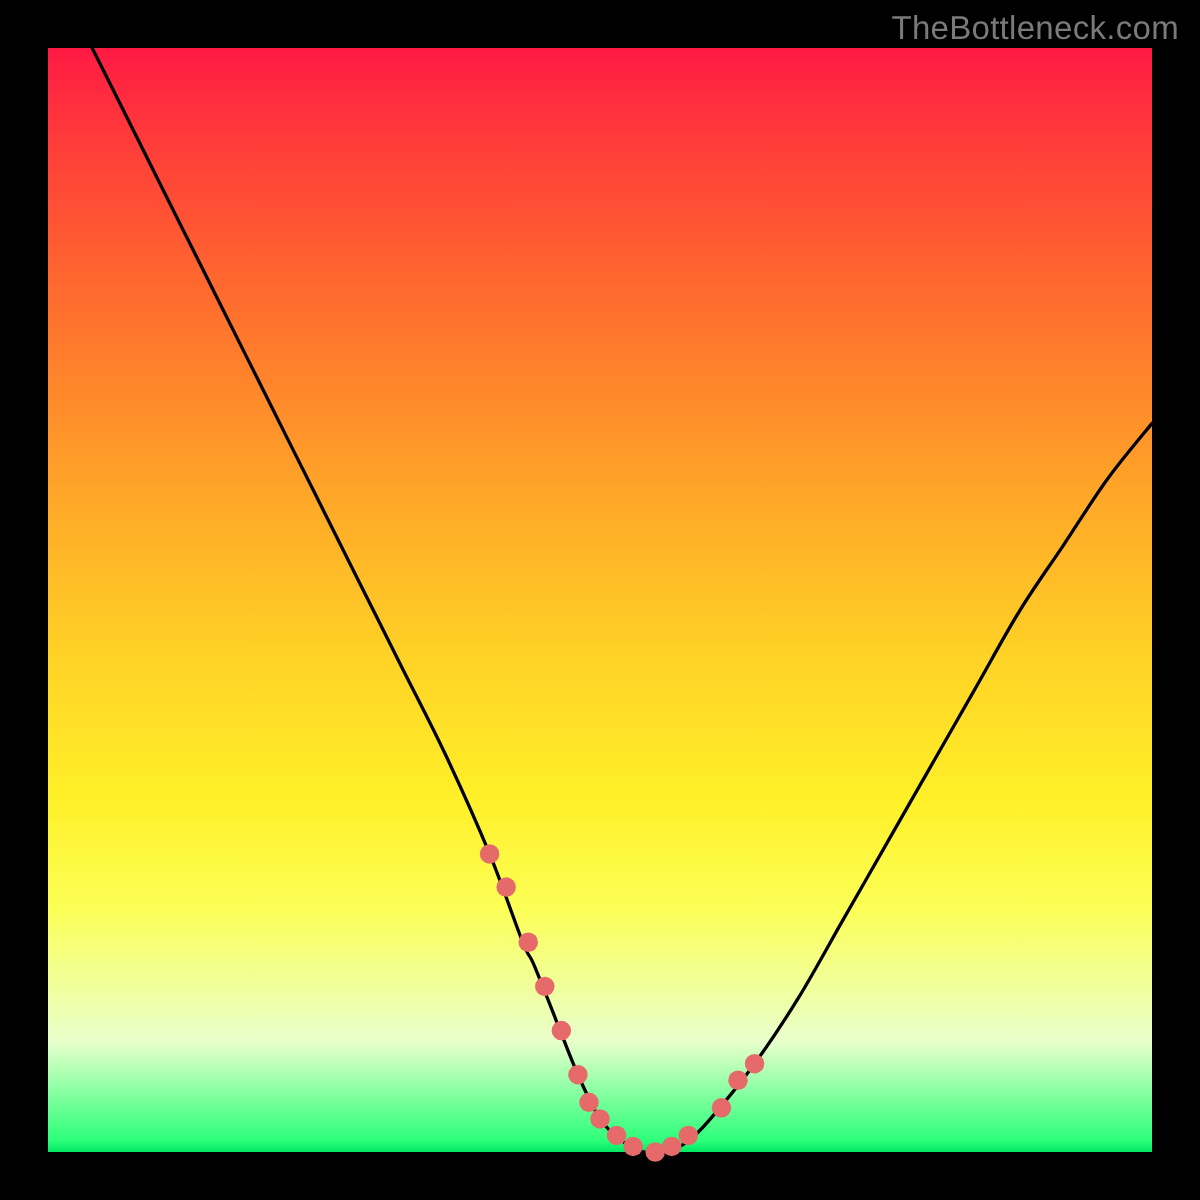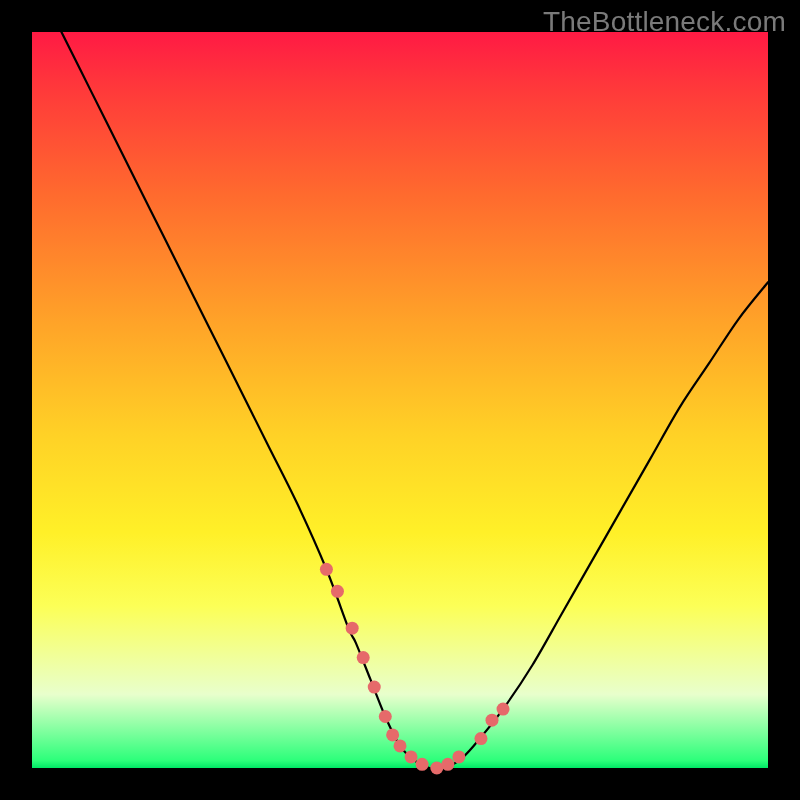--- a/index.html
+++ b/index.html
@@ -35,21 +35,21 @@
       #e8ffcc 90%,
       #2cff7a 99%,
       #00e865 100%
     );
   }
   .watermark {
     position: absolute;
     top: 6px;
     right: 14px;
     font-family: Arial, Helvetica, sans-serif;
-    font-size: 28px;
+    font-size: 22px;
     color: #7a7a7a;
     letter-spacing: 0.2px;
   }
   svg.curve {
     position: absolute;
     top: 0;
     left: 0;
     width: 736px;
     height: 736px;
     overflow: visible;

